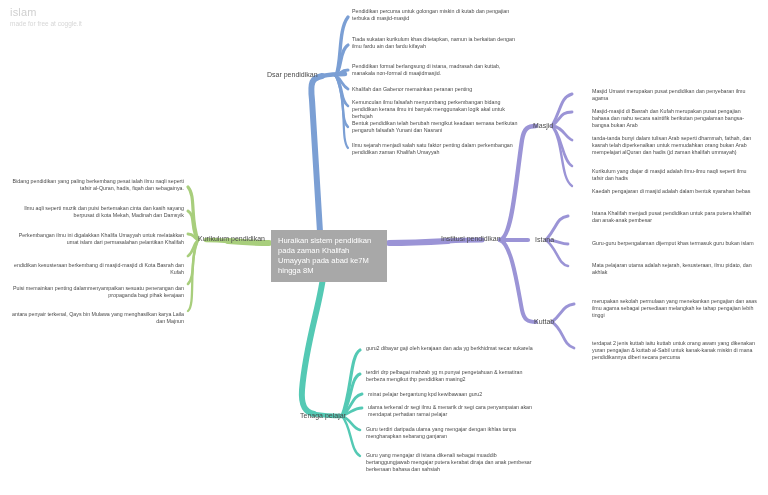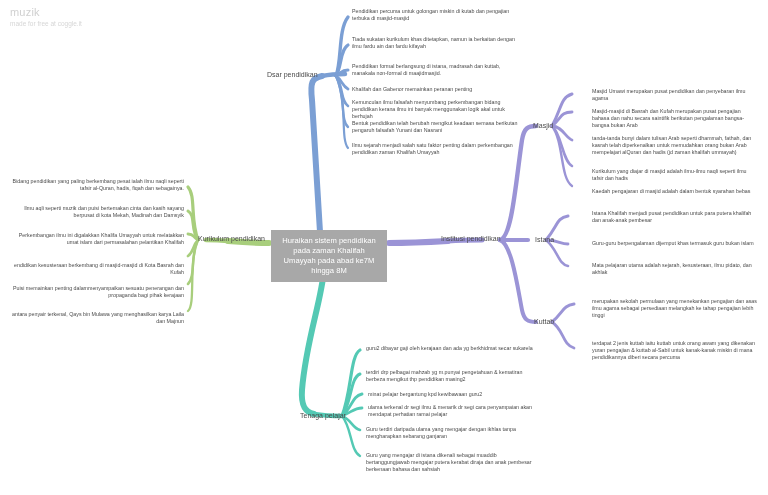--- a/index.html
+++ b/index.html
@@ -45,21 +45,20 @@
   }
   .node {
     position: absolute;
     box-sizing: border-box;
   }
   .central {
     background: #a8a8a8;
     color: #ffffff;
     font-size: 7.6px;
     line-height: 10px;
-    text-align: center;
     padding: 6px 7px;
     width: 116px;
     left: 271px;
     top: 230px;
   }
   .blabel {
     font-size: 7px;
     line-height: 9px;
     color: #5a5a5a;
     white-space: nowrap;
@@ -131,21 +130,21 @@
       <path d="M342,416 C352,390 350,356 360,350" stroke="#54c9b4" stroke-width="3.2"></path>
       <path d="M342,416 C352,402 350,378 360,374" stroke="#54c9b4" stroke-width="3"></path>
       <path d="M342,416 C352,408 352,396 362,394" stroke="#54c9b4" stroke-width="2.9"></path>
       <path d="M342,416 C352,412 354,408 362,408" stroke="#54c9b4" stroke-width="2.8"></path>
       <path d="M342,416 C352,420 352,428 360,430" stroke="#54c9b4" stroke-width="2.6"></path>
       <path d="M342,416 C352,428 350,450 360,456" stroke="#54c9b4" stroke-width="2.4"></path>
     </g>
   </svg>
 
   <div class="logo">
-    <div class="logo-title">muzik</div>
+    <div class="logo-title">islam</div>
     <div class="logo-sub">made for free at coggle.it</div>
   </div>
 
   <div class="node central">Huraikan sistem pendidikan pada zaman Khalifah Umayyah pada abad ke7M hingga 8M</div>
 
   <div class="node blabel c-top" style="left:267px; top:70px;">Dsar pendidikan</div>
 
   <div class="node leaf leaf-right" style="left:352px; top:8px; width:170px;">Pendidikan percuma untuk golongan miskin di kutab dan pengajian terbuka di masjid-masjid</div>
   <div class="node leaf leaf-right" style="left:352px; top:36px; width:170px;">Tiada sukatan kurikulum khas ditetapkan, namun ia berkaitan dengan ilmu fardu ain dan fardu kifayah</div>
   <div class="node leaf leaf-right" style="left:352px; top:63px; width:170px;">Pendidikan formal berlangsung di istana, madrasah dan kuttab, manakala non-formal di maajidmasjid.</div>

